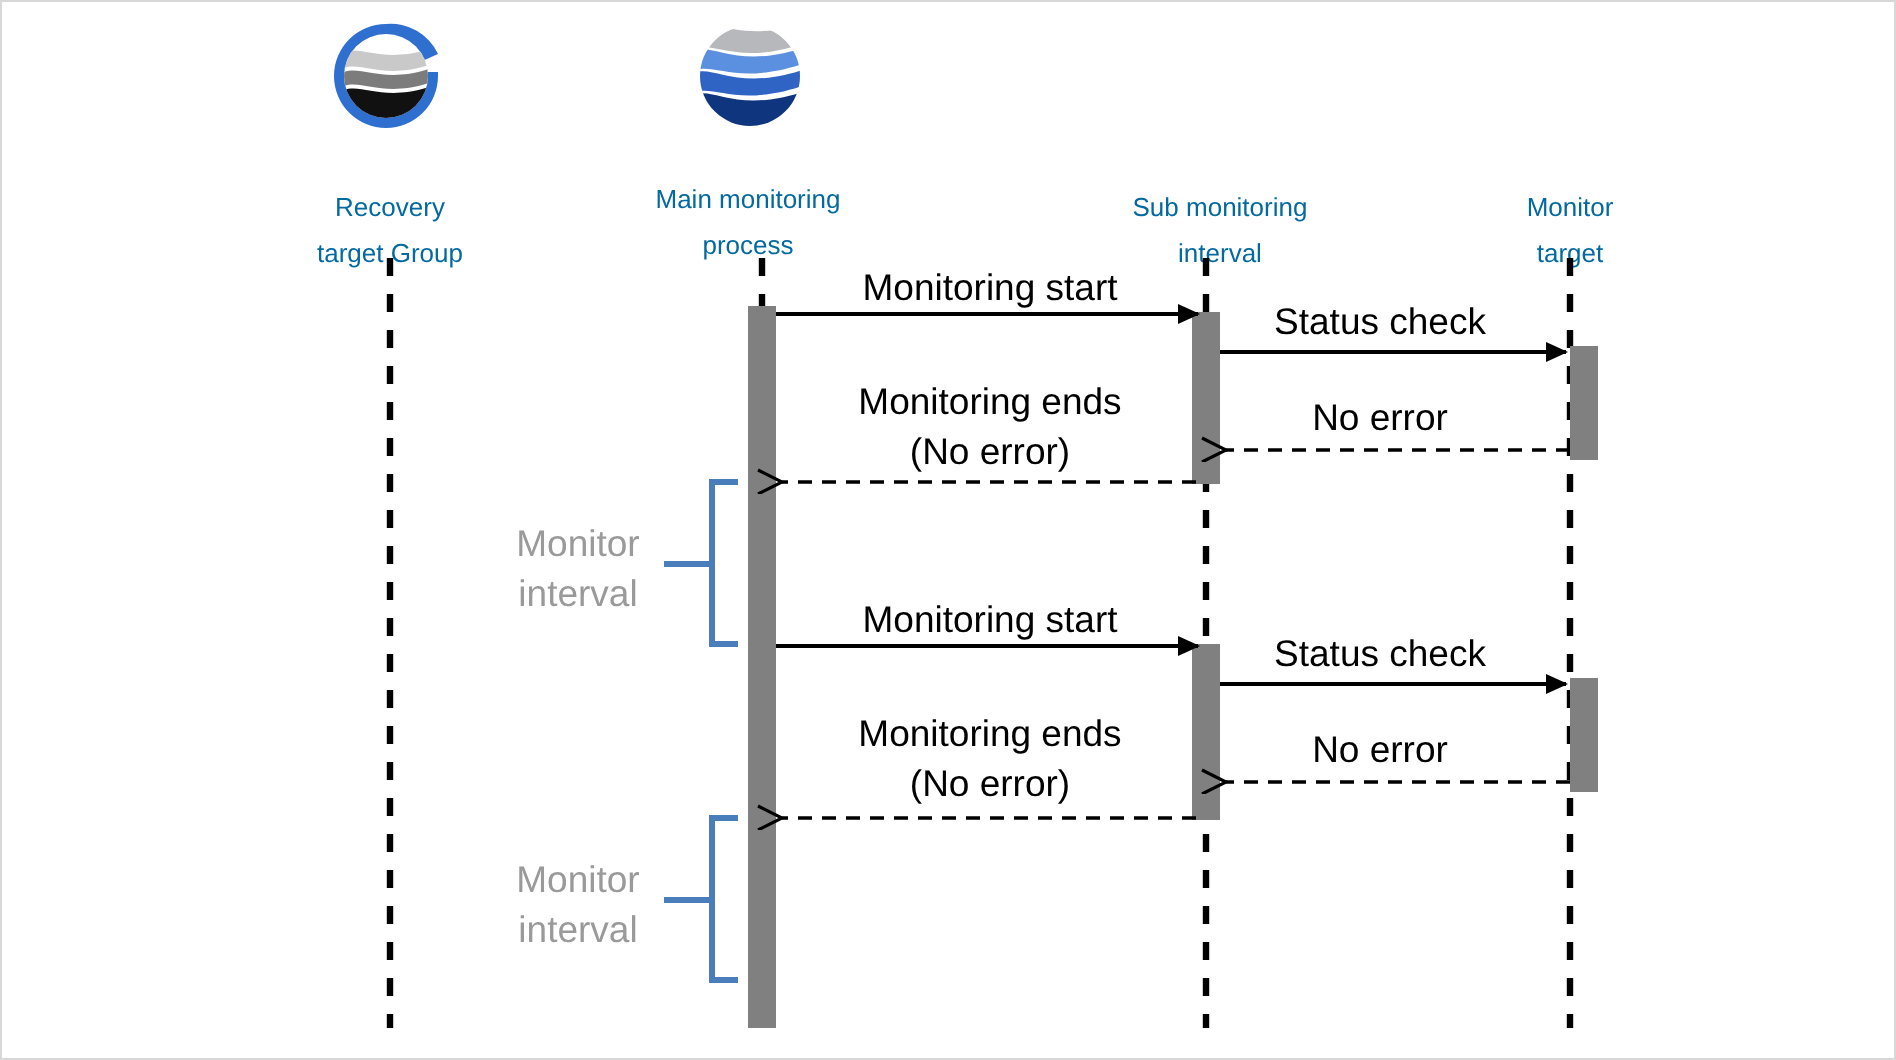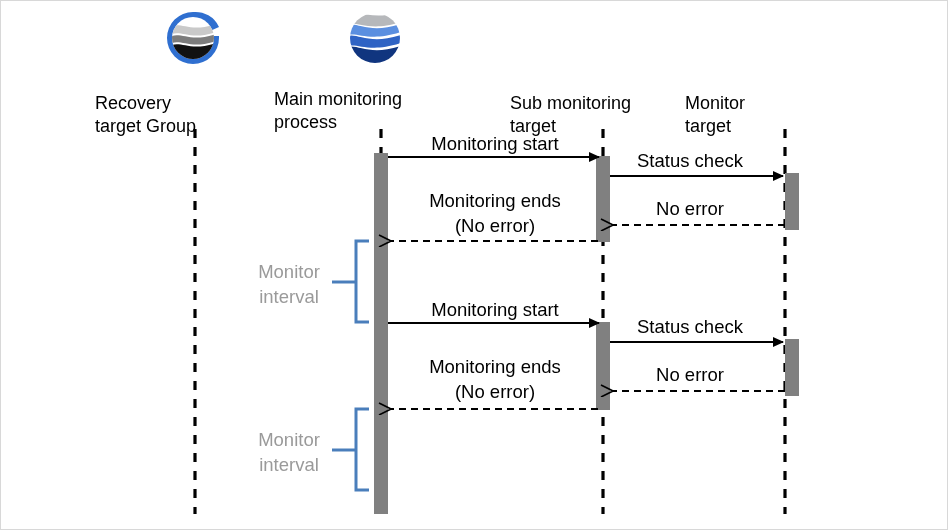--- a/index.html
+++ b/index.html
@@ -21,22 +21,23 @@
   }
   .svg-layer {
     position: absolute;
     left: 0;
     top: 0;
     width: 948px;
     height: 530px;
   }
   .participant {
     position: absolute;
-    color: #000000;
-    font-size: 18px;
+    text-align: center;
+    color: #0369a1;
+    font-size: 13px;
     line-height: 23px;
     white-space: pre-line;
   }
   .participant-label {
     display: block;
   }
   .icon-wrap {
     position: absolute;
   }
   .msg-label {
@@ -102,21 +103,21 @@
 target Group</span>
   </div>
 
   <div class="participant" style="left:273px; top:64px; width:200px;">
     <span class="participant-label">Main monitoring
 process</span>
   </div>
 
   <div class="participant" style="left:509px; top:68px; width:200px;">
     <span class="participant-label">Sub monitoring
-target</span>
+interval</span>
   </div>
 
   <div class="participant" style="left:684px; top:68px; width:200px;">
     <span class="participant-label">Monitor
 target</span>
   </div>
 
   <svg class="svg-layer" viewBox="0 0 948 530">
     <defs>
       <marker id="solidArrowR" markerWidth="12" markerHeight="12" refX="10" refY="5" orient="auto" markerUnits="userSpaceOnUse">

